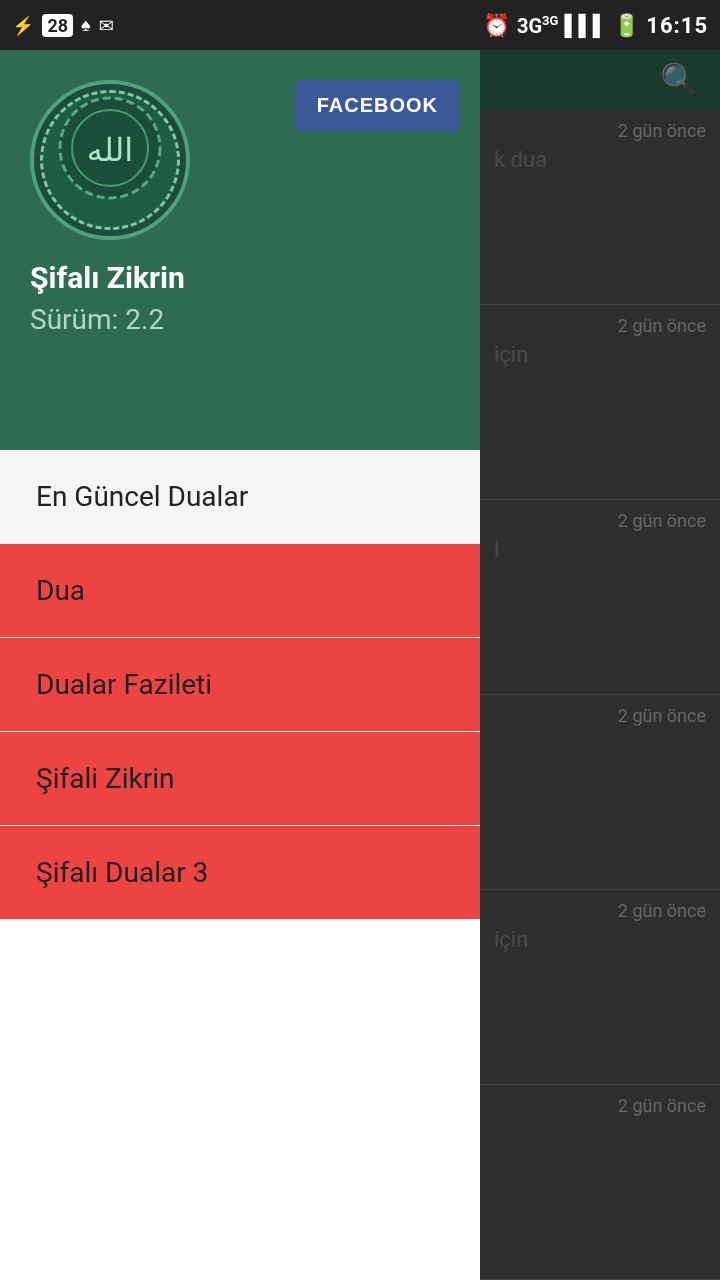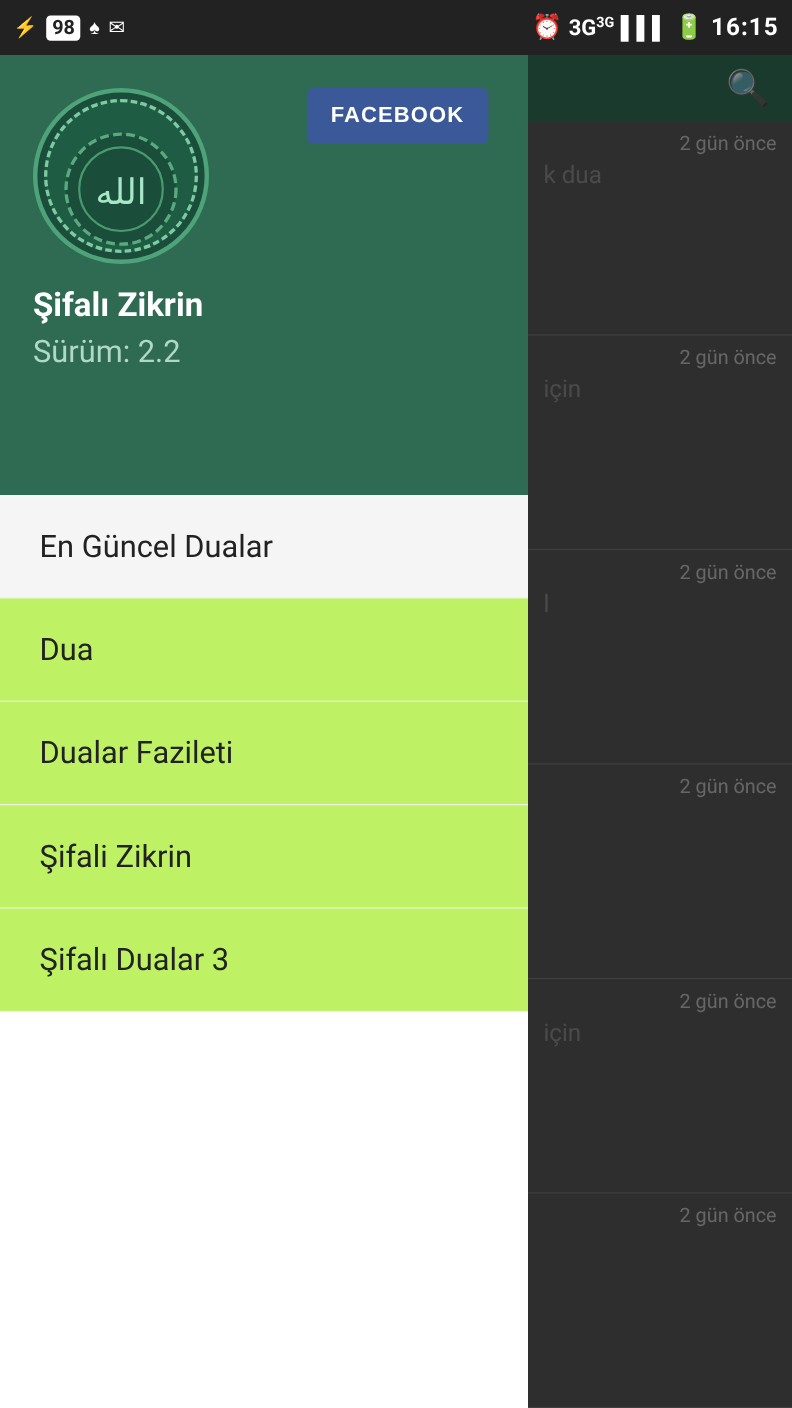--- a/index.html
+++ b/index.html
@@ -149,29 +149,29 @@
       margin-bottom: 20px;
       overflow: hidden;
     }
     .logo-inner {
       width: 140px;
       height: 140px;
       border-radius: 70px;
       background: #1e5c44;
       border: 3px dashed #7ecba3;
       display: flex;
-      align-items: flex-end;
+      align-items: flex-start;
       justify-content: center;
       font-size: 44px;
       color: #a8e6c8;
     }
     .facebook-btn {
       position: absolute;
       top: 30px;
-      right: 36px;
+      right: 20px;
       background: #3b5998;
       color: #fff;
       border: none;
       border-radius: 6px;
       padding: 14px 22px;
       font-size: 20px;
       font-weight: bold;
       letter-spacing: 1px;
       cursor: pointer;
     }
@@ -191,35 +191,35 @@
       flex: 1;
       display: flex;
       flex-direction: column;
     }
     .menu-item {
       padding: 30px 36px;
       font-size: 28px;
       color: #222;
       border-bottom: 1px solid #f0f0f0;
       cursor: pointer;
-      background: #bef264;
+      background: #ef4444;
       display: flex;
       align-items: center;
     }
     .menu-item:first-child {
       background: #f5f5f5;
     }
   </style>
 </head>
 <body>
 
 <div class="status-bar">
   <div class="status-left">
     <span class="status-icon">⚡</span>
-    <span class="notif-badge">98</span>
+    <span class="notif-badge">28</span>
     <span class="status-icon">♠</span>
     <span class="status-icon">✉</span>
   </div>
   <div class="status-right">
     <span>⏰</span>
     <span style="font-size:20px;">3G<sup style="font-size:13px;">3G</sup></span>
     <span style="font-size:20px;">▌▌▌</span>
     <span>🔋</span>
     <span class="time-text">16:15</span>
   </div>

